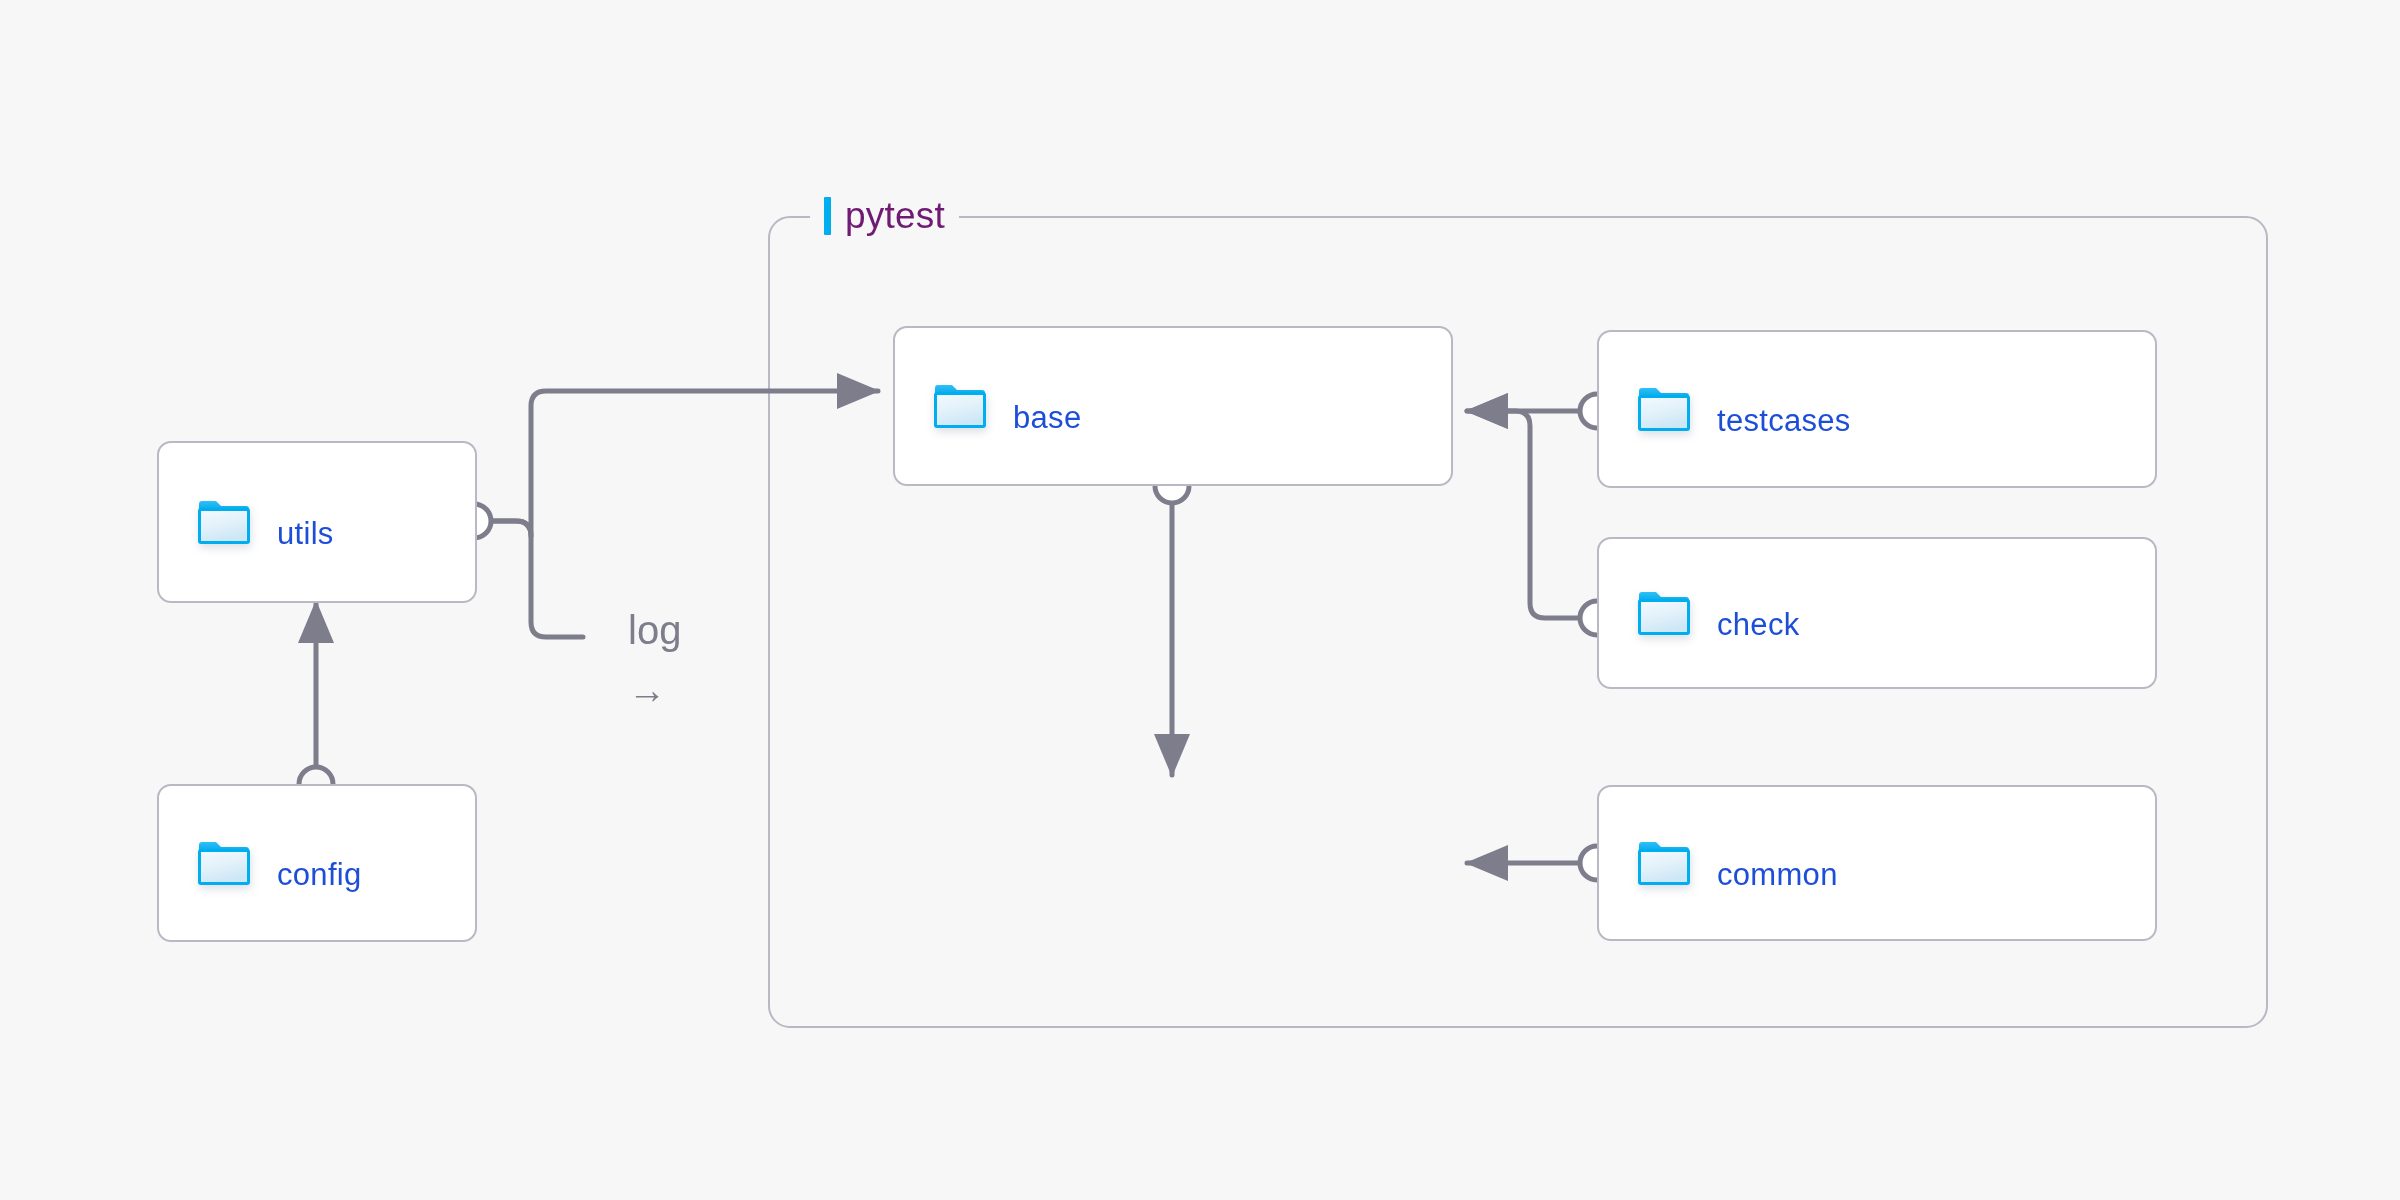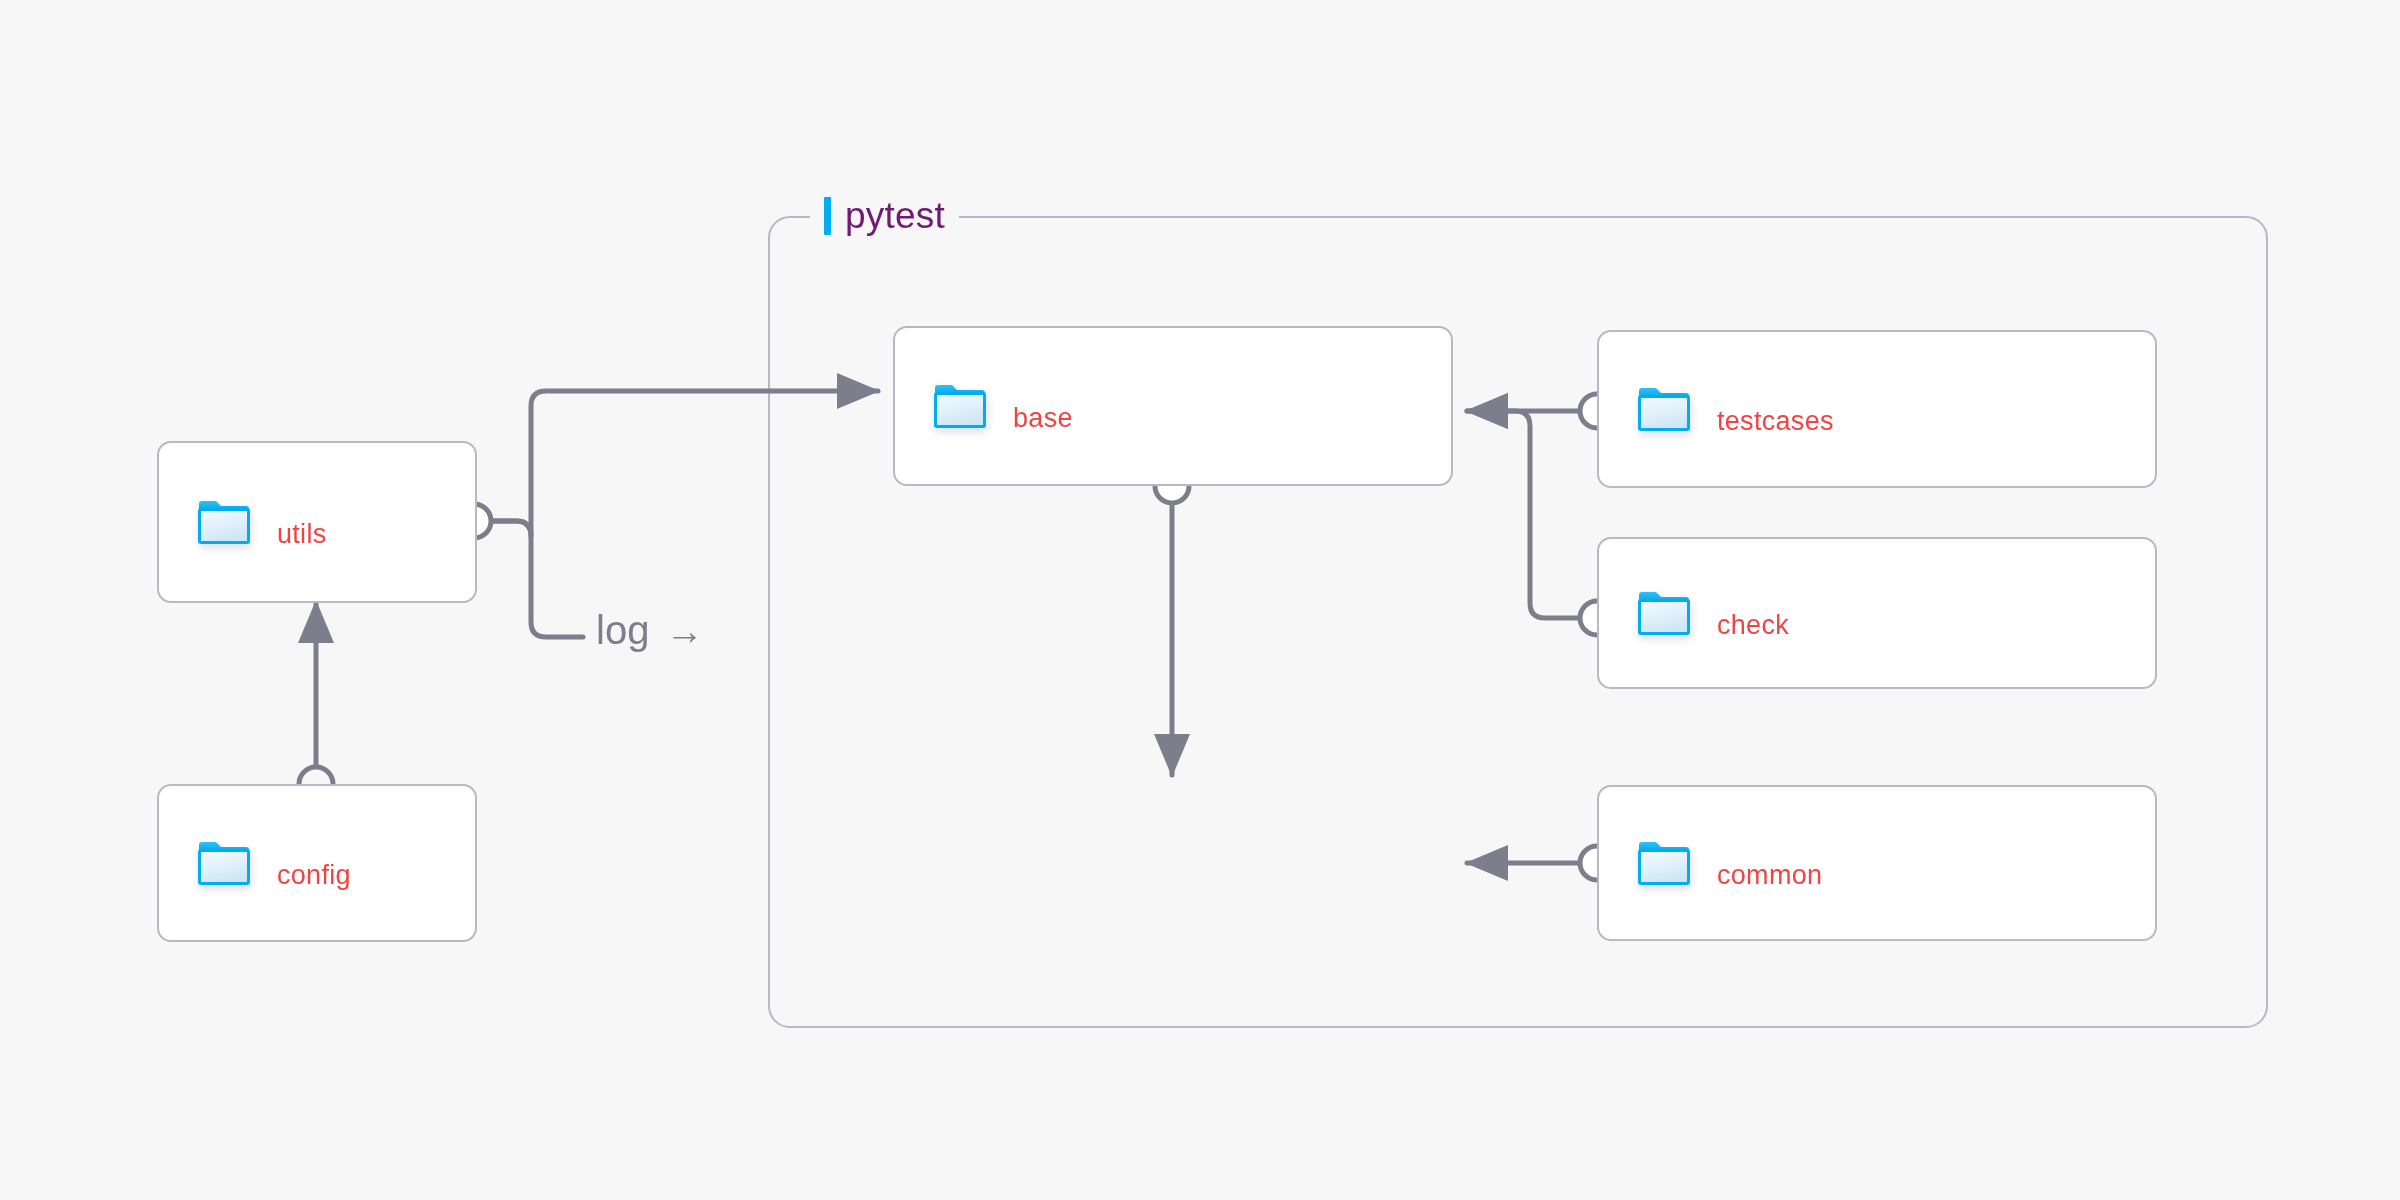--- a/index.html
+++ b/index.html
@@ -64,22 +64,22 @@
     background: #ffffff;
     border: 2px solid #b9b8c4;
     border-radius: 14px;
     box-sizing: border-box;
     display: flex;
     align-items: center;
     padding-left: 38px;
     gap: 26px;
   }
   .node-label {
-    font-size: 27px;
-    color: #ef4444;
+    font-size: 31px;
+    color: #1d4ed8;
     letter-spacing: 0.3px;
     white-space: nowrap;
     font-weight: 400;
     margin-top: 24px;
   }
   .folder-icon {
     flex: 0 0 auto;
     width: 54px;
     height: 46px;
     position: relative;
@@ -155,21 +155,21 @@
     </g>
 
     <g>
       <path d="M1580,863 L1467,863" fill="none" stroke="#7d7d8c" stroke-width="5" stroke-linecap="round" marker-end="url(#arrowhead)"></path>
       <circle cx="1597" cy="863" r="17" fill="#ffffff" stroke="#7d7d8c" stroke-width="5"></circle>
     </g>
 
     <circle cx="474" cy="521" r="17" fill="#ffffff" stroke="#7d7d8c" stroke-width="5"></circle>
   </svg>
 
-  <div class="edge-label" style="left:596px; top:608px;">
+  <div class="edge-label" style="left:628px; top:608px;flex-direction:column;">
     <span>log</span>
     <span class="arrow-glyph">→</span>
   </div>
 
   <div class="node" style="left:157px; top:784px; width:320px; height:158px;">
     <span class="folder-icon">
       <svg viewBox="0 0 54 46" width="54" height="46">
         <path d="M2,8 L2,5 Q2,2 5,2 L19,2 L24,7 L49,7 Q52,7 52,10 L52,12 L2,12 Z" fill="url(#folderTab)"></path>
         <rect x="2.5" y="10.5" width="49" height="33" rx="1.5" fill="url(#folderFill)" stroke="#00AEEF" stroke-width="3"></rect>
       </svg>

